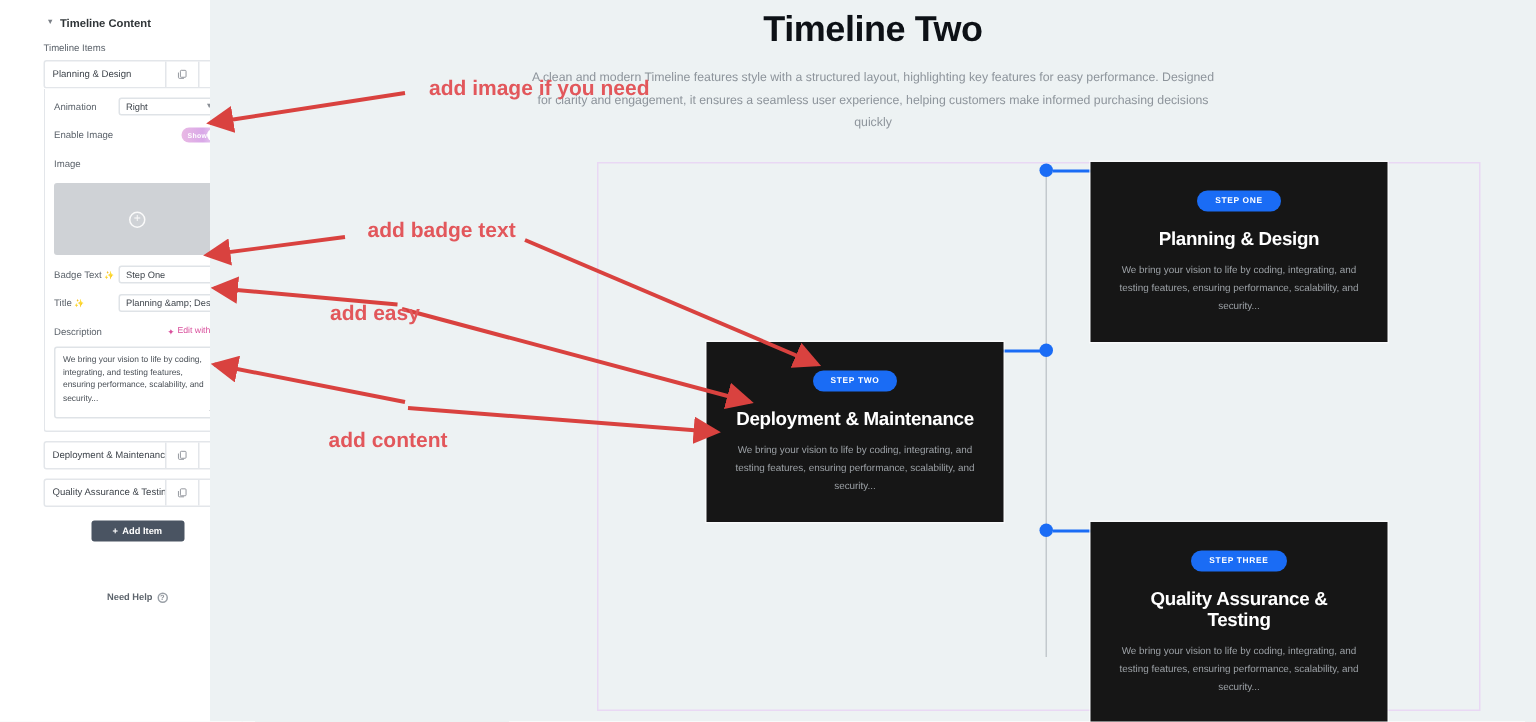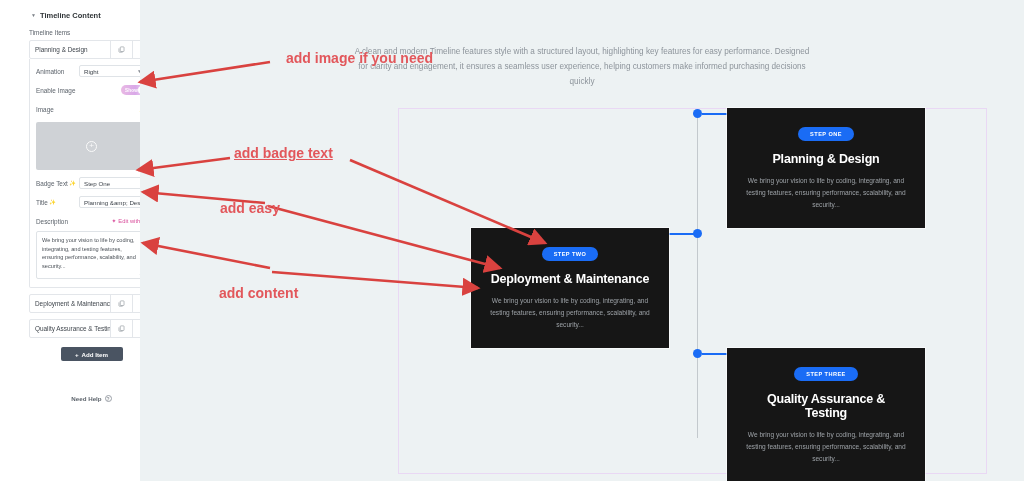--- a/index.html
+++ b/index.html
@@ -322,20 +322,21 @@
       <div class="need-help">
         <span>Need Help</span>
         <span class="qmark">?</span>
       </div>
 
     </div>
   </div>
 
   <div class="canvas">
 
+    <div class="page-title">Timeline Two</div>
     <div class="page-sub">A clean and modern Timeline  features style with a structured layout, highlighting key features for easy performance. Designed for clarity and engagement, it ensures a seamless user experience, helping customers make informed purchasing decisions quickly</div>
 
     <div class="sel-outline"></div>
 
     <div class="rail"></div>
 
     <div class="node" style="top:109px;"></div>
     <div class="connector" style="left:562px; top:113px; width:25px;"></div>
 
     <div class="node" style="top:229px;"></div>
@@ -380,17 +381,17 @@
     <line x1="265" y1="203" x2="143" y2="192" stroke="#d9423f" stroke-width="2.6" marker-end="url(#ah)"></line>
 
     <line x1="268" y1="206" x2="500" y2="268" stroke="#d9423f" stroke-width="2.6" marker-end="url(#ah)"></line>
 
     <line x1="270" y1="268" x2="143" y2="243" stroke="#d9423f" stroke-width="2.6" marker-end="url(#ah)"></line>
 
     <line x1="272" y1="272" x2="478" y2="288" stroke="#d9423f" stroke-width="2.6" marker-end="url(#ah)"></line>
   </svg>
 
   <div class="anno-label" style="left:286px; top:50px;">add image if you need</div>
-  <div class="anno-label" style="left:234px; top:145px;text-decoration:underline;">add badge text</div>
+  <div class="anno-label" style="left:245px; top:145px;">add badge text</div>
   <div class="anno-label" style="left:220px; top:200px;">add easy</div>
   <div class="anno-label" style="left:219px; top:285px;">add content</div>
 
 </div>
 
 </body></html>

